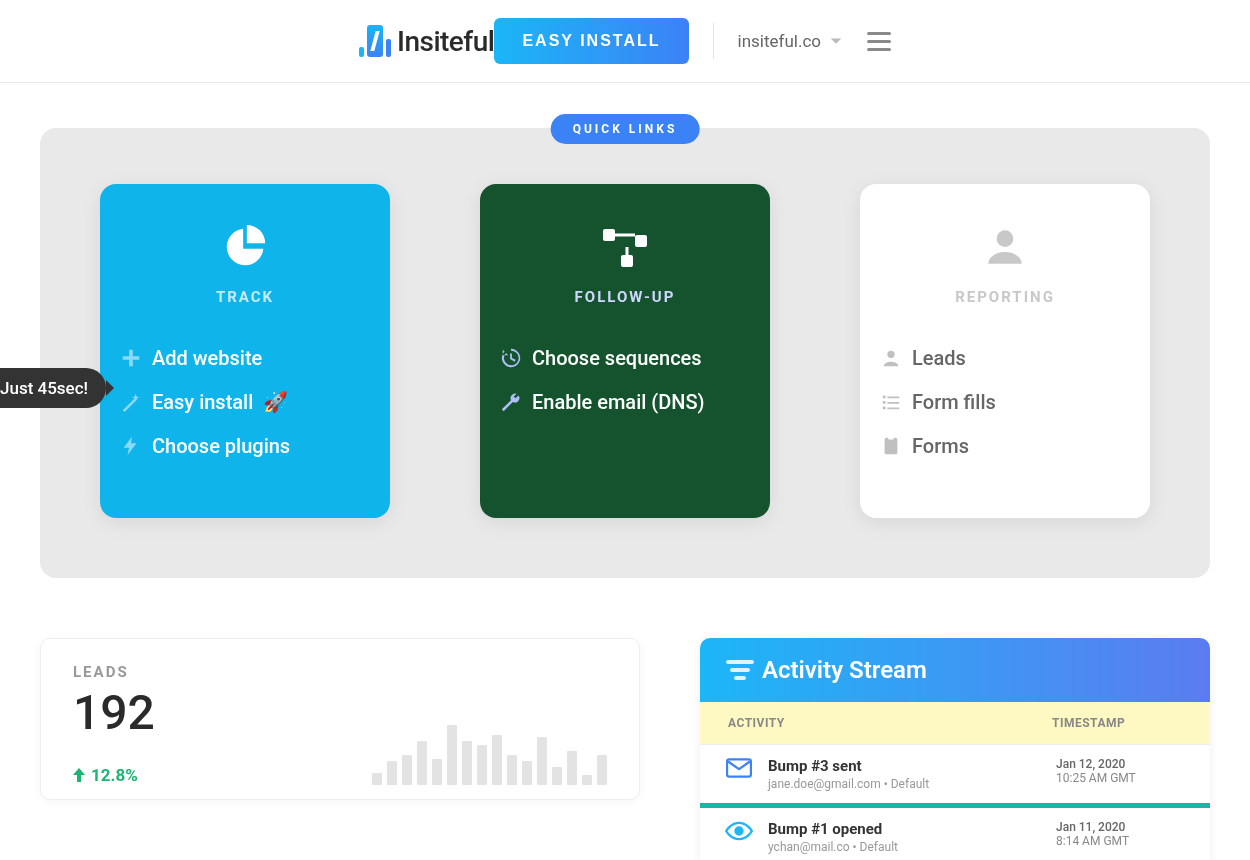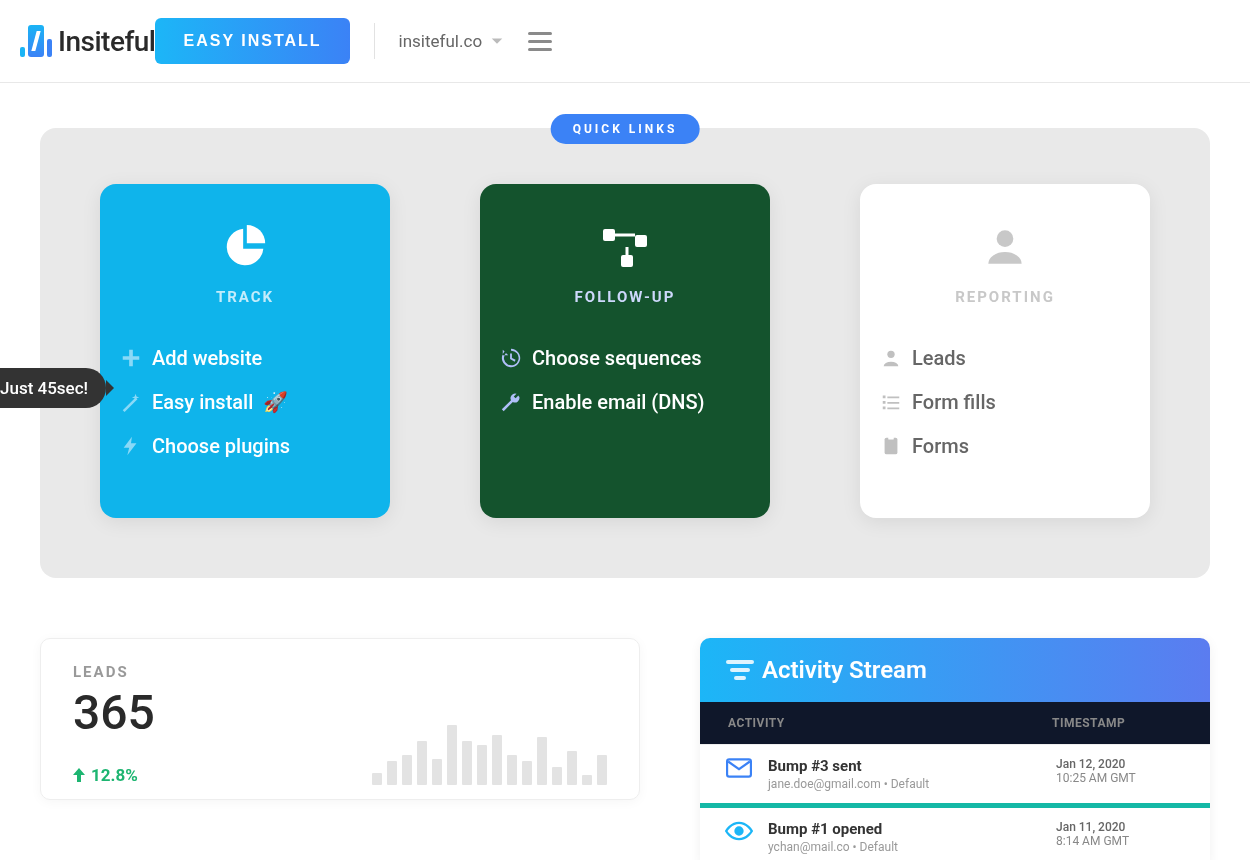--- a/index.html
+++ b/index.html
@@ -1,17 +1,17 @@
 <!DOCTYPE html>
 <html><head>
 <meta charset="utf-8">
 <style>
 *{box-sizing:border-box;margin:0;padding:0}
 body{font-family:-apple-system,BlinkMacSystemFont,'Segoe UI',Roboto,Helvetica,Arial,sans-serif;background:#fff;color:#1a1a1a;width:1250px;height:860px;overflow:hidden}
-.header{display:flex;align-items:center;justify-content:flex-start;padding:18px 20px;border-bottom:1px solid #e8e8e8}
+.header{display:flex;align-items:center;justify-content:center;padding:18px 68px;border-bottom:1px solid #e8e8e8}
 .logo{display:flex;align-items:center;gap:6px;font-size:28px;font-weight:500;color:#2a2a2a}
 .logo-mark{display:inline-flex;align-items:flex-end;gap:3px}
 .logo-mark .bar1{width:5px;height:10px;background:#1ab4f5;border-radius:2px}
 .logo-mark .bar2{width:16px;height:32px;background:linear-gradient(180deg,#1ab4f5,#3b82f6);border-radius:3px;position:relative}
 .logo-mark .bar2::before{content:"";position:absolute;left:6px;top:6px;width:4px;height:20px;background:#fff;transform:skewX(-15deg)}
 .logo-mark .bar3{width:5px;height:18px;background:#3b82f6;border-radius:2px}
 .logo-text{letter-spacing:-.5px}
 .header-right{display:flex;align-items:center;gap:24px}
 .btn-easy-install{background:linear-gradient(90deg,#1cb6f7,#3b82f6);color:#fff;font-weight:700;font-size:16px;letter-spacing:2px;padding:14px 28px;border:none;border-radius:6px;cursor:pointer}
 .divider-v{width:1px;height:36px;background:#e2e2e2}
@@ -51,21 +51,21 @@
 .leads-change svg{width:12px;height:14px;fill:#1db571}
 .sparkline{display:flex;align-items:flex-end;gap:5px;height:64px}
 .sparkline span{width:10px;background:#e3e3e3;border-radius:1px}
 .activity-card{flex:1;border-radius:10px;overflow:hidden;box-shadow:0 2px 12px rgba(0,0,0,.06)}
 .activity-header{background:linear-gradient(90deg,#1cb6f7,#5b7cf0);color:#fff;display:flex;align-items:center;gap:8px;padding:18px 26px;font-size:24px;font-weight:600}
 .filter-icon{display:flex;flex-direction:column;gap:4px;align-items:center}
 .filter-icon span{height:4px;background:#fff;border-radius:2px;opacity:.85}
 .filter-icon span:nth-child(1){width:28px}
 .filter-icon span:nth-child(2){width:20px}
 .filter-icon span:nth-child(3){width:12px}
-.activity-cols{display:flex;justify-content:space-between;padding:14px 28px;background:#0f172a;color:#888;font-size:12px;font-weight:700;letter-spacing:.5px;border-bottom:1px solid #eee}
+.activity-cols{display:flex;justify-content:space-between;padding:14px 28px;background:#fef9c3;color:#888;font-size:12px;font-weight:700;letter-spacing:.5px;border-bottom:1px solid #eee}
 .activity-row{display:flex;padding:12px 24px;border-bottom:5px solid #14b8a6}
 .activity-ico{width:30px;height:22px;margin-right:14px;display:flex;align-items:center;justify-content:center}
 .activity-body{flex:1}
 .activity-title{font-size:15px;font-weight:700;color:#333}
 .activity-sub{font-size:12px;color:#999;margin-top:2px}
 .activity-time{text-align:left;font-size:12px;color:#888;width:130px}
 .activity-date{font-weight:500;color:#666}
 svg{display:block}
 </style>
 </head>
@@ -187,21 +187,21 @@
       </div>
 
     </div>
   </div>
 
   <div class="bottom">
     <div class="leads-card">
       <div class="leads-label">LEADS</div>
       <div class="leads-row">
         <div class="leads-numbers">
-          <div class="leads-count">365</div>
+          <div class="leads-count">192</div>
           <div class="leads-change">
             <svg viewBox="0 0 12 14">
                 <path d="M6 0l6 7H8v7H4V7H0z"></path>
               </svg>
             <span>12.8%</span>
           </div>
         </div>
         <div class="sparkline" id="sparkline">
             <span style="height: 12px;"></span>
             <span style="height: 24px;"></span>

